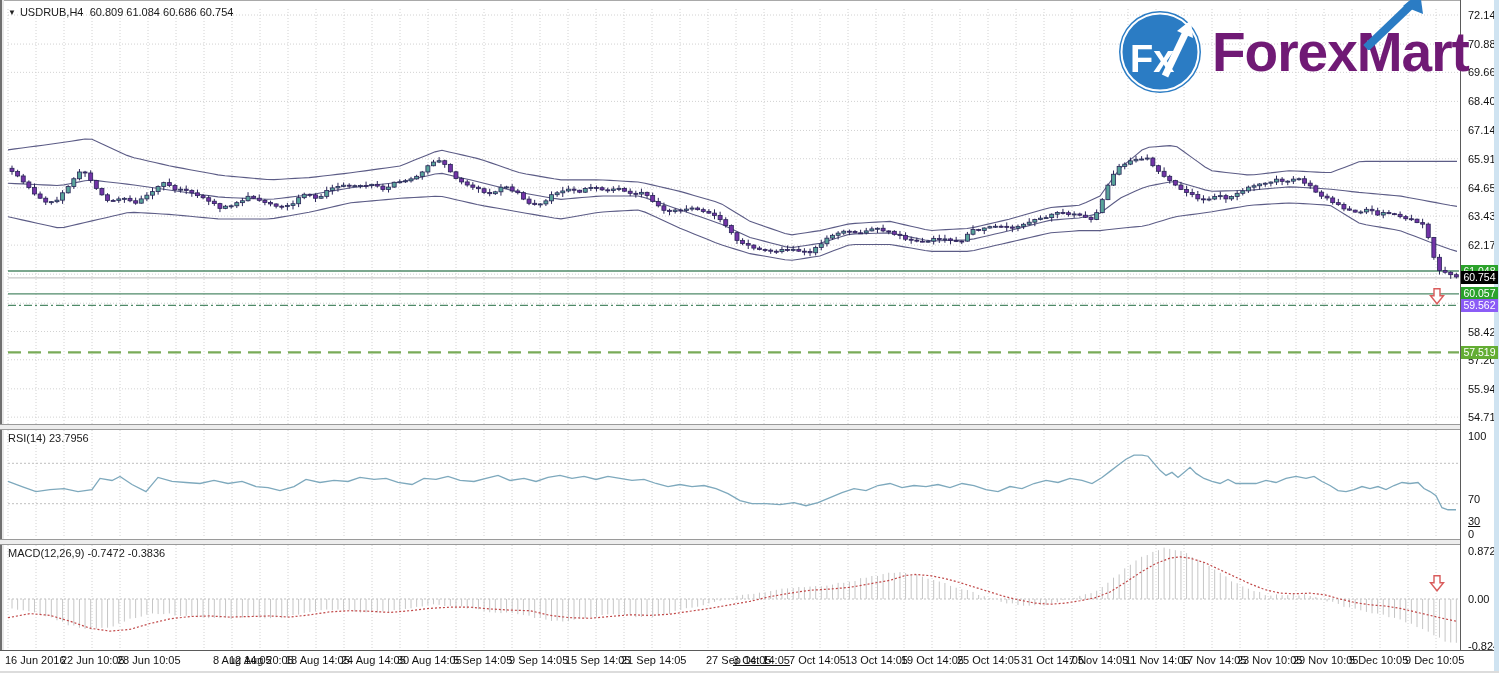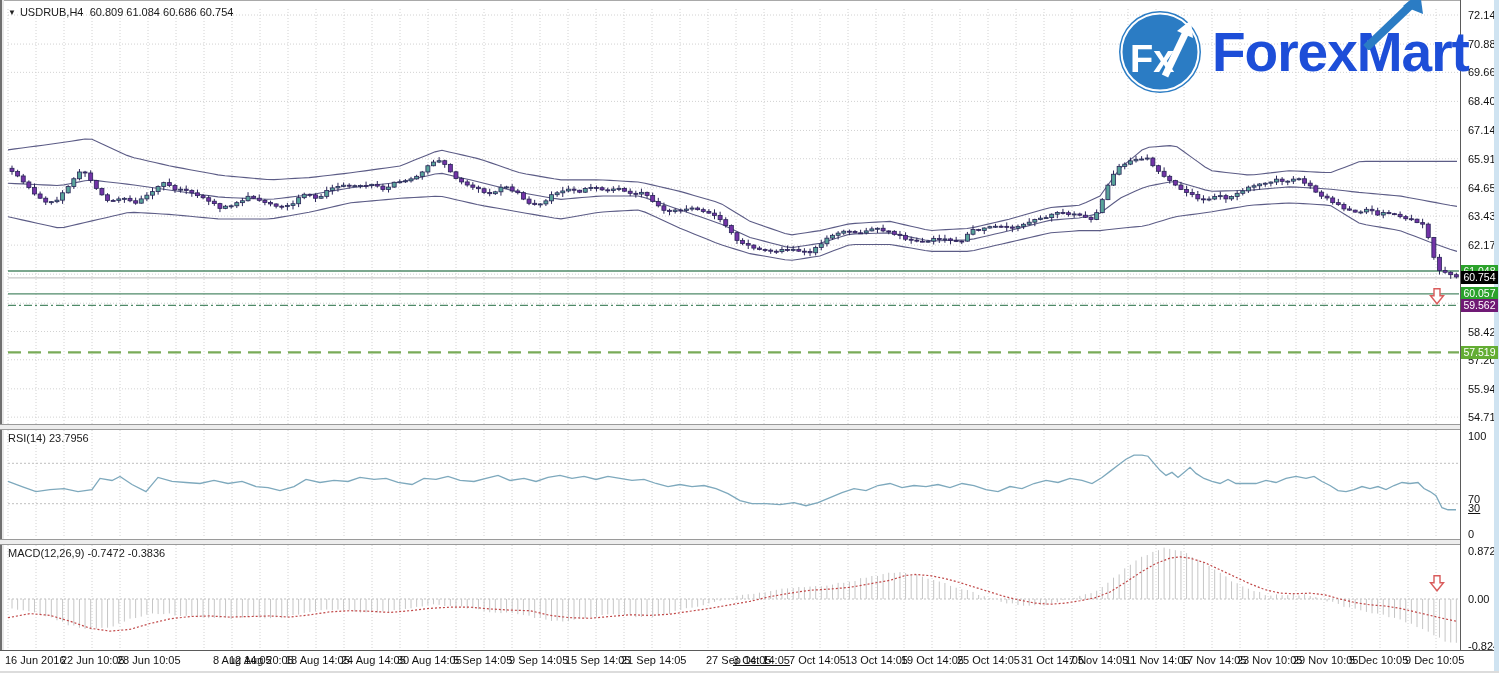--- a/index.html
+++ b/index.html
@@ -1132,21 +1132,21 @@
     <div class="tick-label" style="top: 152.726px;">65.915</div>
     <div class="tick-label" style="top: 181.794px;">64.655</div>
     <div class="tick-label" style="top: 210.055px;">63.430</div>
     <div class="tick-label" style="top: 239.123px;">62.170</div>
     <div class="tick-label" style="top: 325.52px;">58.425</div>
     <div class="tick-label" style="top: 353.781px;">57.200</div>
     <div class="tick-label" style="top: 382.849px;">55.940</div>
     <div class="tick-label" style="top: 411.11px;">54.715</div>
     <div class="tick-label" style="top: 430px;">100</div>
     <div class="tick-label" style="top: 457.3px; margin-top: 36px;">70</div>
-    <div class="tick-label" style="top: 502px; text-decoration: underline;">30</div>
+    <div class="tick-label" style="top: 515px; text-decoration: underline;">30</div>
     <div class="tick-label" style="top: 528px;">0</div>
     <div class="tick-label" style="top: 545px;">0.8727</div>
     <div class="tick-label" style="top: 593px;">0.00</div>
     <div class="tick-label" style="top: 640px;">-0.8243</div>
   </div>
 <div class="date-row" id="date-row">
     <div class="date-label" style="left: 5px;">16 Jun 2016</div>
     <div class="date-label" style="left: 61px;">22 Jun 10:05</div>
     <div class="date-label" style="left: 117px;">28 Jun 10:05</div>
     <div class="date-label" style="left: 173px; padding-left: 40px;">8 Aug 14:05</div>
@@ -1179,26 +1179,26 @@
 <div class="logo">
   <div class="logo-circle" id="logo-circle">
     <svg width="84" height="84" viewBox="0 0 84 84">
       <circle cx="42" cy="42" r="41" fill="#2b7cc4"></circle>
       <circle cx="42" cy="42" r="38.5" fill="none" stroke="#fff" stroke-width="2"></circle>
       <path d="M47 66 L68 22" stroke="#fff" stroke-width="7" stroke-linecap="butt"></path>
       <path d="M73 10 L75 28 L59 21 Z" fill="#fff"></path>
       <text x="12" y="62" font-family="Liberation Sans,sans-serif" font-size="38" font-weight="bold" fill="#fff">Fx</text>
     </svg>
   </div>
-  <div class="logo-text" id="logo-text" style="color: #1d4ed8;">
+  <div class="logo-text" id="logo-text" style="color: #701a75;">
     <span>Forex</span><span>M</span><span>art</span>
     <svg class="logo-arrow-m" width="80" height="60" viewBox="0 0 80 60">
       <path d="M6 58 L52 14" stroke="#2b7cc4" stroke-width="8" stroke-linecap="butt"></path>
       <path d="M60 2 L63 24 L43 16 Z" fill="#2b7cc4"></path>
     </svg>
   </div>
 </div>
 
 <div class="price-flag" style="top: 264.508px; background: rgb(43, 162, 43);">61.048</div>
 <div class="price-flag" style="top: 271.29px; background: rgb(0, 0, 0);">60.754</div>
 <div class="price-flag" style="top: 287.37px; background: rgb(43, 162, 43);">60.057</div>
-<div class="price-flag" style="top: 298.79px; background: #701a75;">59.562</div>
+<div class="price-flag" style="top: 298.79px; background: #8b5cf6;">59.562</div>
 <div class="price-flag" style="top: 345.922px; background: rgb(99, 173, 51);">57.519</div>
 
 </body></html>

